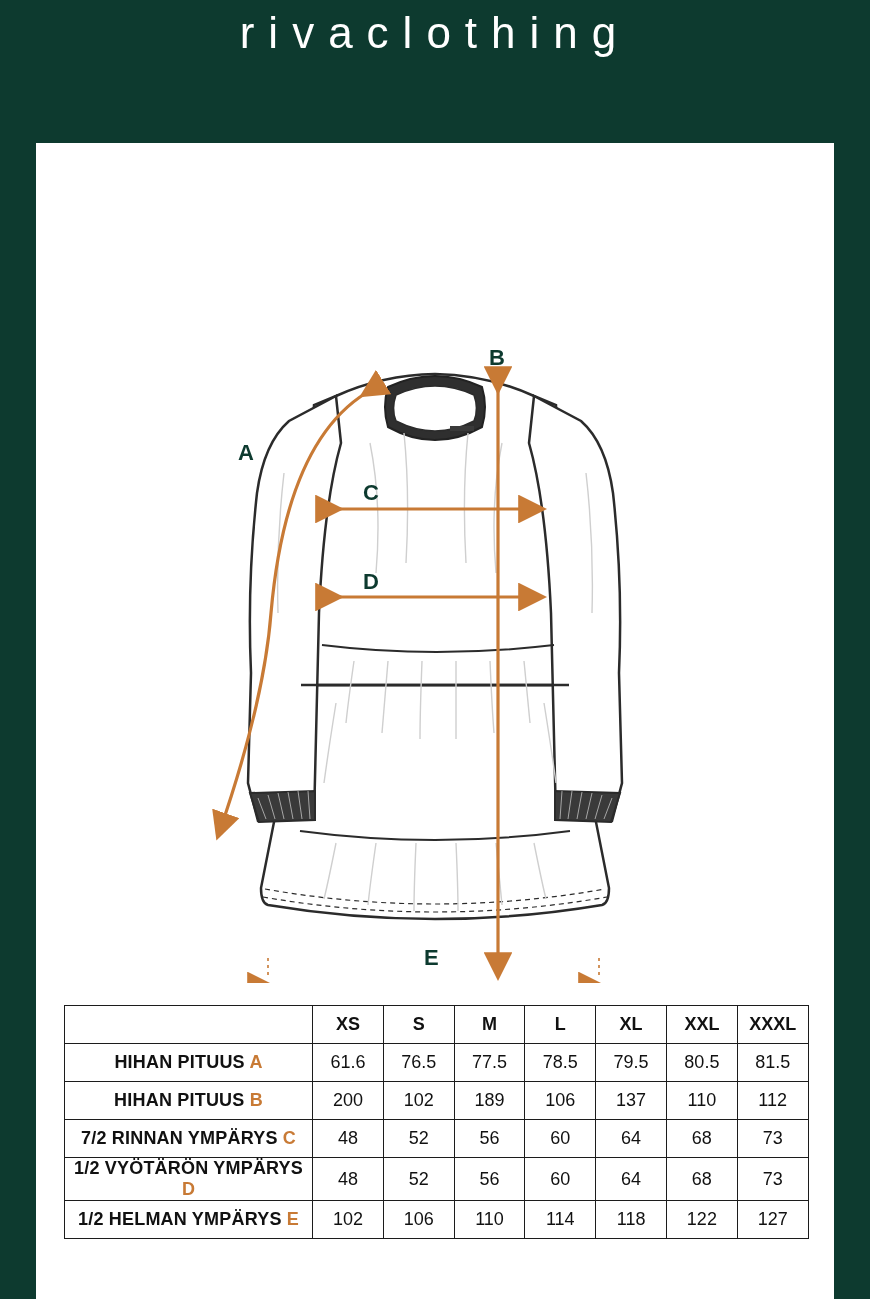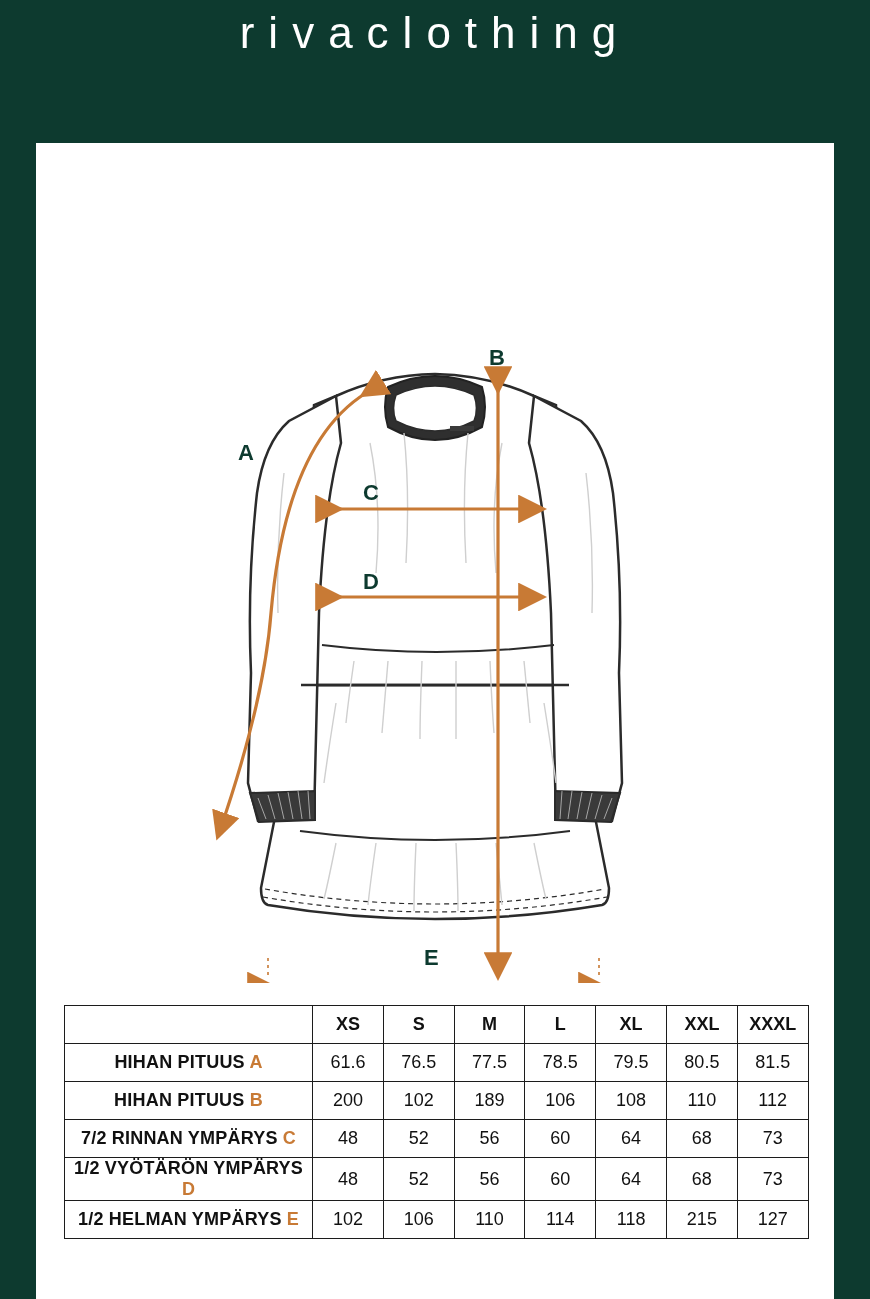--- a/index.html
+++ b/index.html
@@ -235,21 +235,21 @@
             <td>79.5</td>
             <td>80.5</td>
             <td>81.5</td>
           </tr>
           <tr>
             <td class="rowlabel"><span>HIHAN PITUUS</span> <span class="letter">B</span></td>
             <td>200</td>
             <td>102</td>
             <td>189</td>
             <td>106</td>
-            <td>108</td>
+            <td>137</td>
             <td>110</td>
             <td>112</td>
           </tr>
           <tr>
             <td class="rowlabel"><span>7/2 RINNAN YMPÄRYS</span> <span class="letter">C</span></td>
             <td>48</td>
             <td>52</td>
             <td>56</td>
             <td>60</td>
             <td>64</td>
@@ -266,21 +266,21 @@
             <td>68</td>
             <td>73</td>
           </tr>
           <tr>
             <td class="rowlabel"><span>1/2 HELMAN YMPÄRYS</span> <span class="letter">E</span></td>
             <td>102</td>
             <td>106</td>
             <td>110</td>
             <td>114</td>
             <td>118</td>
-            <td>215</td>
+            <td>122</td>
             <td>127</td>
           </tr>
         </tbody>
       </table>
     </div>
 
   </div>
 </div>
 
 </body></html>

